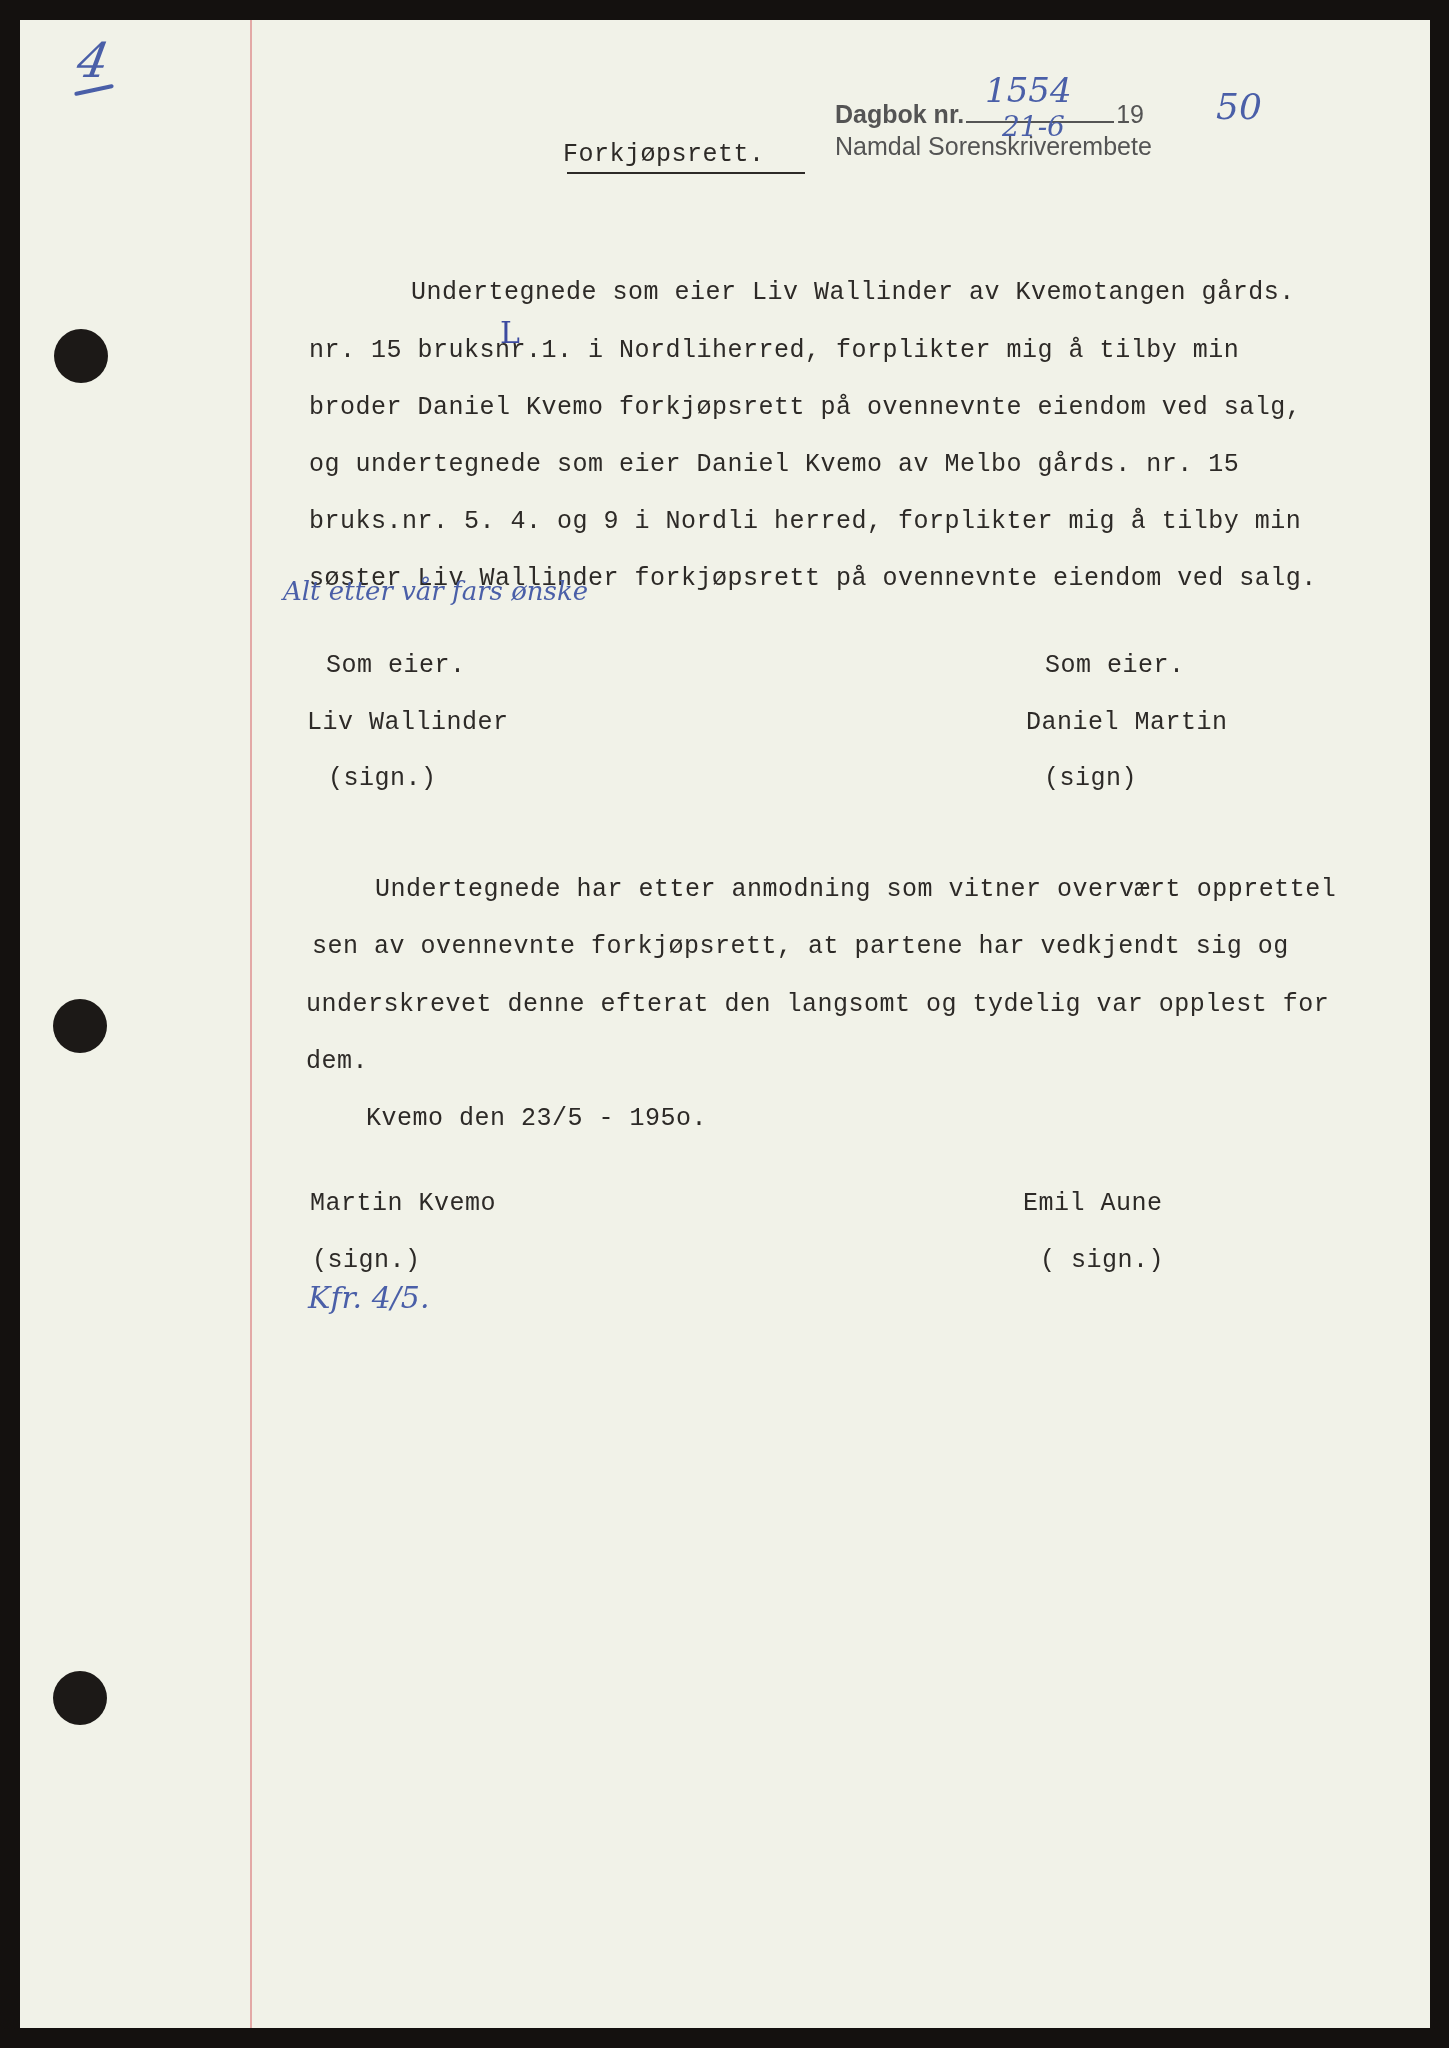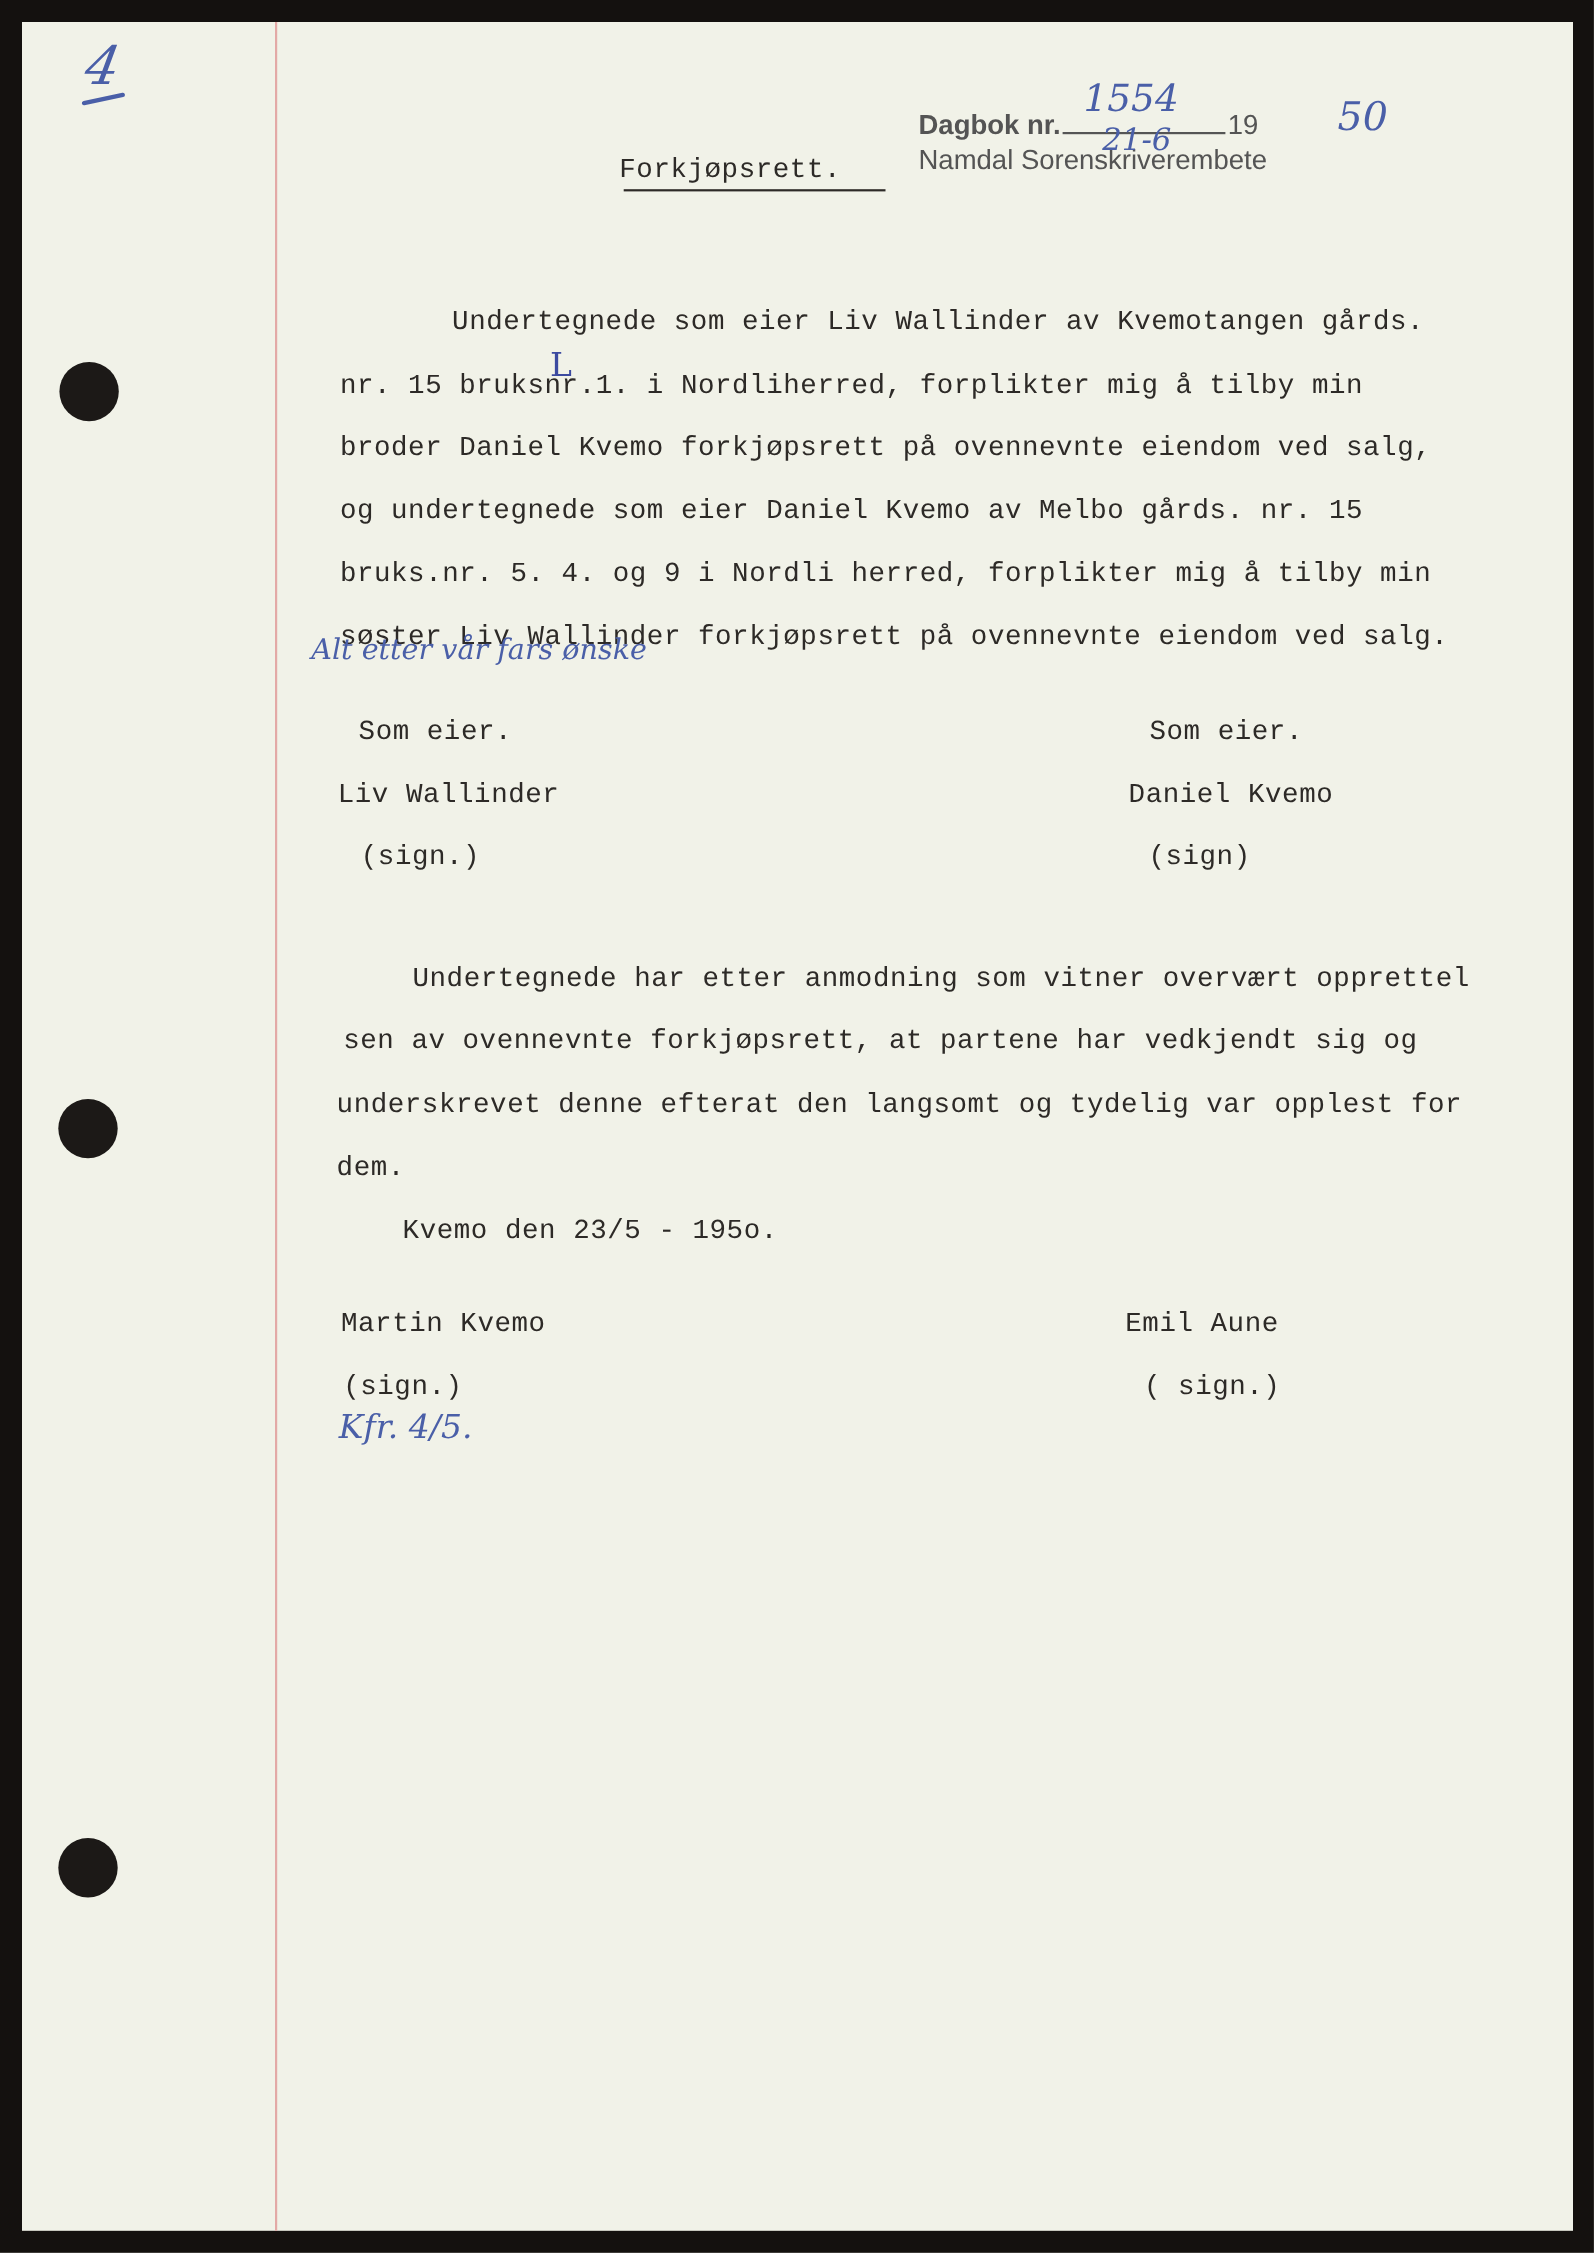--- a/index.html
+++ b/index.html
@@ -74,21 +74,21 @@
 <div class="tw" style="left:309px;top:507px;">bruks.nr. 5. 4. og 9 i Nordli herred, forplikter mig å tilby min</div>
 <div class="tw" style="left:309px;top:564px;">søster Liv Wallinder forkjøpsrett på ovennevnte eiendom ved salg.</div>
 
 <span class="annot-l" style="left:500px;top:315px;">L</span>
 <span class="ink hand-note">Alt etter vår fars ønske</span>
 
 <div class="tw" style="left:326px;top:651px;">Som eier.</div>
 <div class="tw" style="left:307px;top:708px;">Liv Wallinder</div>
 <div class="tw" style="left:328px;top:764px;">(sign.)</div>
 <div class="tw" style="left:1045px;top:651px;">Som eier.</div>
-<div class="tw" style="left:1026px;top:708px;">Daniel  Kvemo</div>
+<div class="tw" style="left:1026px;top:708px;">Daniel  Martin</div>
 <div class="tw" style="left:1044px;top:764px;">(sign)</div>
 
 <div class="tw" style="left:375px;top:875px;text-align:center;">Undertegnede har etter anmodning som vitner overvært opprettel</div>
 <div class="tw" style="left:312px;top:932px;">sen av ovennevnte forkjøpsrett, at partene har vedkjendt sig og</div>
 <div class="tw" style="left:306px;top:990px;">underskrevet denne efterat den langsomt og tydelig var opplest for</div>
 <div class="tw" style="left:306px;top:1047px;">dem.</div>
 
 <div class="tw" style="left:366px;top:1104px;">Kvemo den 23/5 - 195o.</div>
 
 <div class="tw" style="left:310px;top:1189px;">Martin  Kvemo</div>

